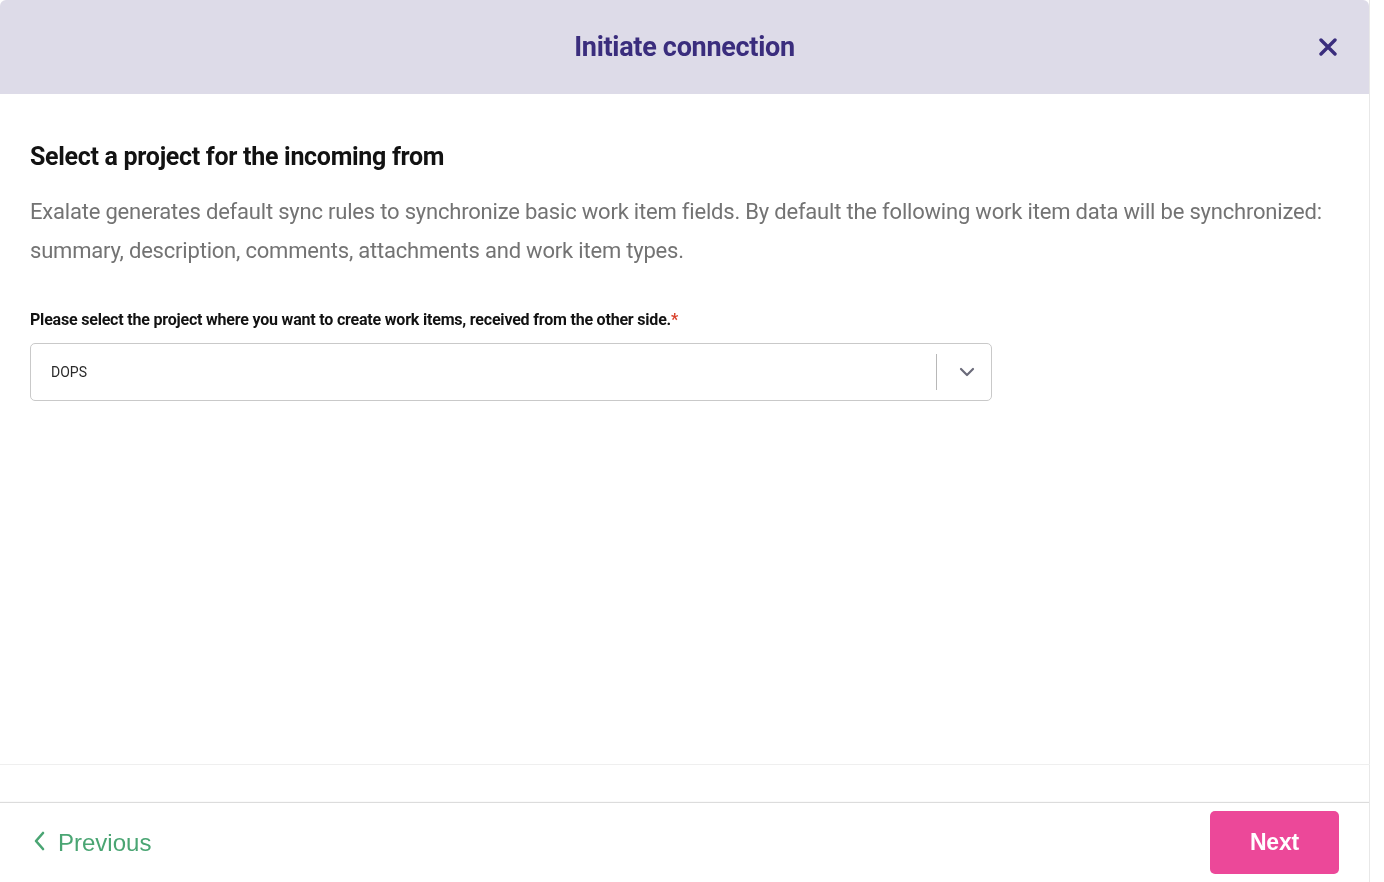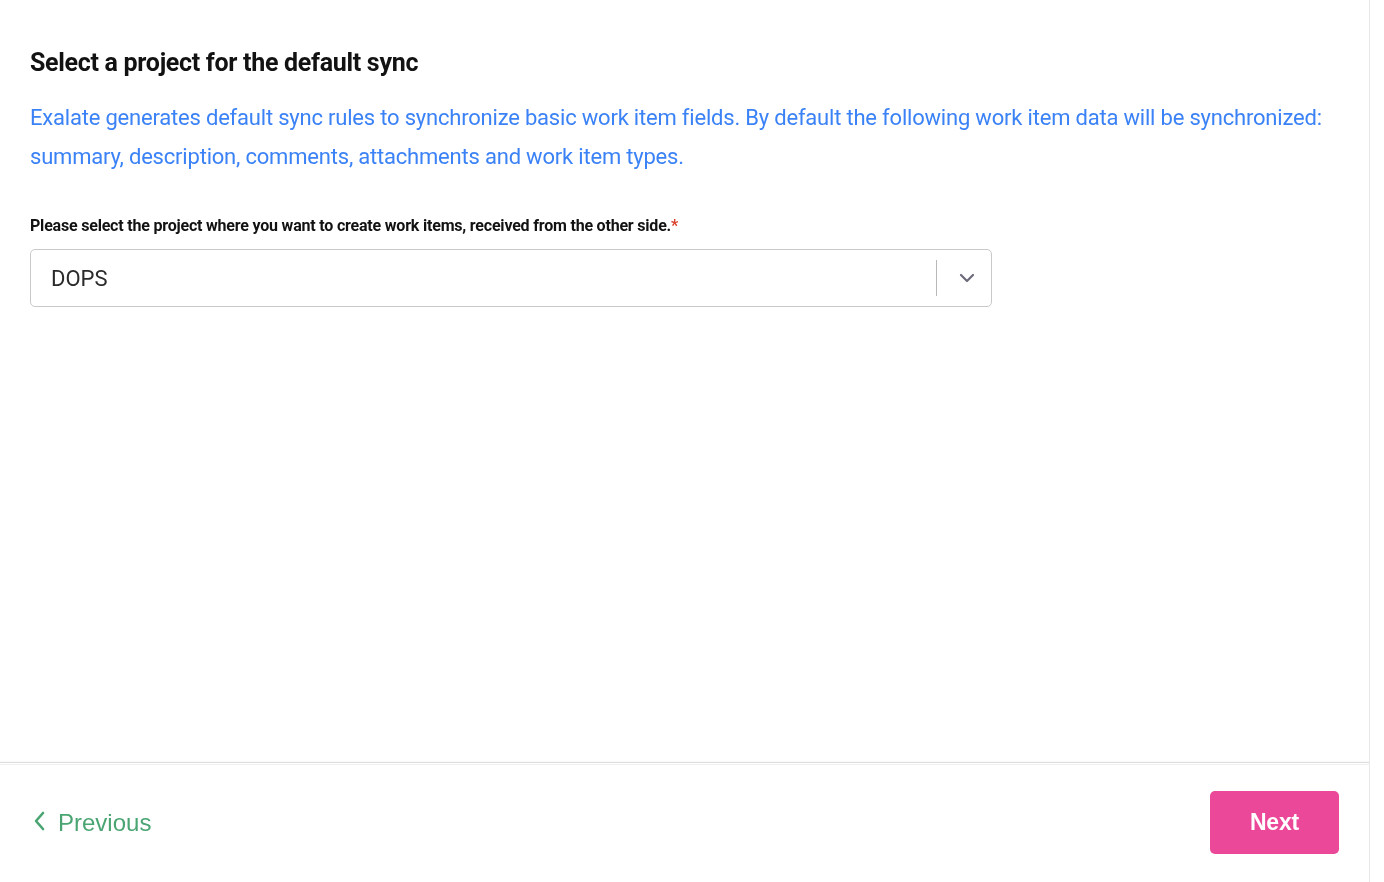--- a/index.html
+++ b/index.html
@@ -59,21 +59,21 @@
     }
     .section-heading {
       font-size: 25px;
       font-weight: 700;
       color: #121212;
       margin-bottom: 22px;
       letter-spacing: -0.3px;
     }
     .description-text {
       font-size: 22px;
-      color: #3b82f6;
+      color: #737373;
       line-height: 1.75;
       font-weight: 400;
       letter-spacing: -0.2px;
       margin-bottom: 40px;
     }
     .field-label {
       font-size: 16px;
       font-weight: 700;
       color: #121212;
       margin-bottom: 14px;
@@ -89,40 +89,40 @@
       border: 1px solid #c9c9c9;
       border-radius: 5px;
       background: #ffffff;
       display: flex;
       align-items: center;
       cursor: pointer;
     }
     .select-value {
       flex: 1;
       padding: 0 20px;
-      font-size: 22px;
+      font-size: 14px;
       color: #2a2a2a;
       font-weight: 400;
     }
     .select-divider {
       width: 1px;
       height: 36px;
       background: #b8b8b8;
       margin-right: 14px;
     }
     .select-chevron {
       width: 40px;
       display: flex;
       align-items: center;
       justify-content: center;
       color: #6b6b7a;
       padding-right: 8px;
     }
     .modal-footer {
-      height: 120px;
+      height: 80px;
       border-top: 1.5px solid #dcdcdc;
       display: flex;
       align-items: center;
       justify-content: space-between;
       padding: 0 30px;
       background: #ffffff;
       box-shadow: 0 -1px 0 rgba(0,0,0,0.02);
     }
     .footer-divider-top {
       position: absolute;
@@ -158,23 +158,33 @@
       border-radius: 5px;
       padding: 18px 40px;
       cursor: pointer;
       letter-spacing: -0.2px;
     }
   </style>
 </head>
 <body>
 
 <div class="modal-container">
+  <div class="modal-header">
+    <div class="modal-title">Initiate connection</div>
+    <button class="close-btn" aria-label="Close">
+      <span>
+        <svg width="18" height="18" viewBox="0 0 18 18" fill="none">
+          <path d="M2 2 L16 16 M16 2 L2 16" stroke="#3a2d7d" stroke-width="3.4" stroke-linecap="round"></path>
+        </svg>
+      </span>
+    </button>
+  </div>
 
   <div class="modal-body">
-    <h2 class="section-heading">Select a project for the default sync</h2>
+    <h2 class="section-heading">Select a project for the incoming from</h2>
     <p class="description-text">Exalate generates default sync rules to synchronize basic work item fields. By default the following work item data will be synchronized: summary, description, comments, attachments and work item types.</p>
 
     <div class="field-label">
       <span>Please select the project where you want to create work items, received from the other side.</span><span class="required-mark">*</span>
     </div>
 
     <div class="select-wrapper">
       <div class="select-value">DOPS</div>
       <div class="select-divider"></div>
       <div class="select-chevron">

